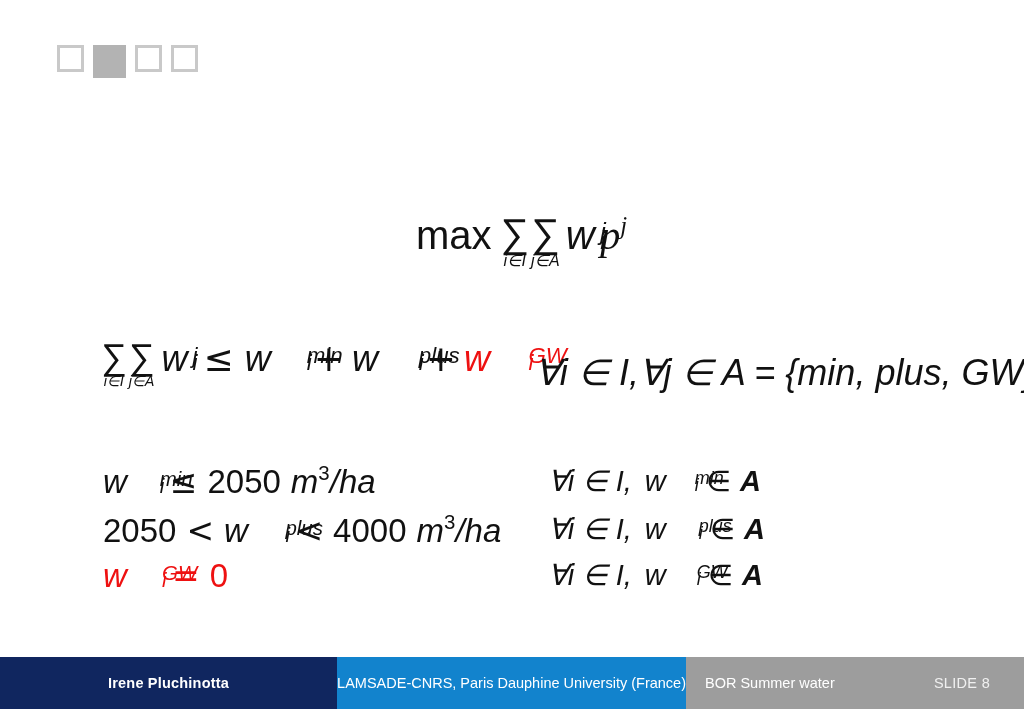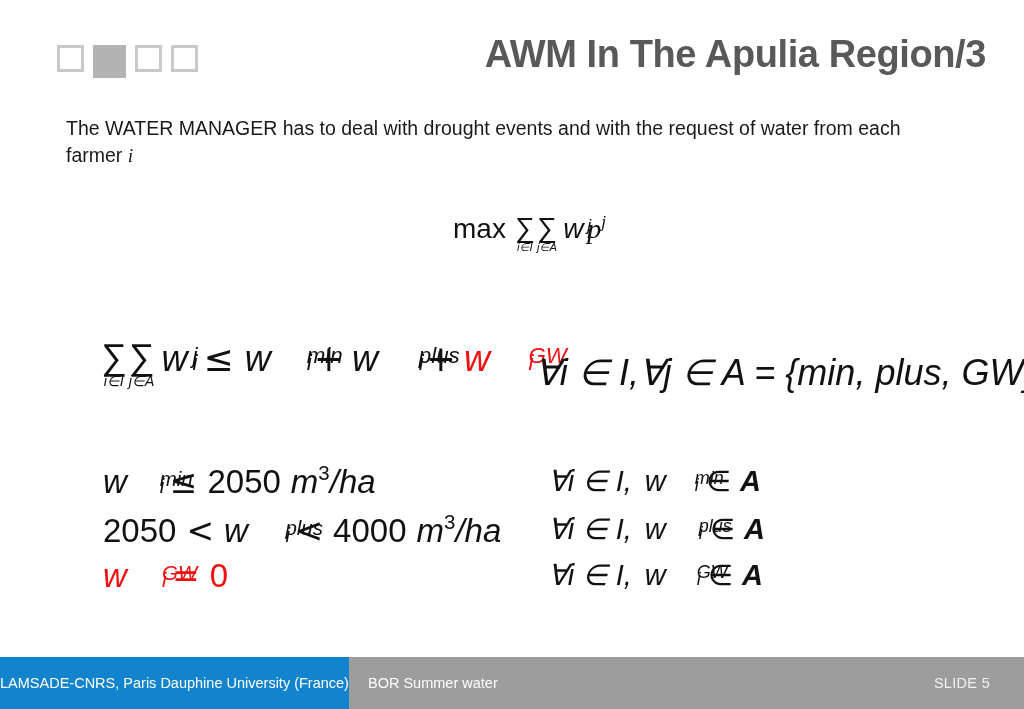--- a/index.html
+++ b/index.html
@@ -128,22 +128,21 @@
     vertical-align: 0.62em;
     font-style: italic;
   }
 
   .cube { font-size: 0.62em; vertical-align: 0.62em; font-style: normal; }
 
   
   #eq-obj {
     left: 416px;
     top: 212px;
-    font-size: 28px;
-    margin-left: 37px;
+    font-size: 40px;
   }
   #eq-cons-left {
     left: 100px;
     top: 338px;
     font-size: 36px;
   }
   #eq-cons-right {
     left: 535px;
     top: 352px;
     font-size: 36px;
@@ -187,21 +186,21 @@
     color: #ffffff;
     font-size: 14.5px;
     font-weight: bold;
     letter-spacing: 0.2px;
   }
   #foot-affil {
     width: 349px;
     background: #1283cd;
     display: flex;
     align-items: center;
-    justify-content: center;
+    justify-content: flex-end;
   }
   #foot-affil span {
     color: #ffffff;
     font-size: 14.5px;
   }
   #foot-right {
     flex: 1;
     background: #9d9d9d;
     display: flex;
     align-items: center;
@@ -226,23 +225,21 @@
 
 <div id="slide">
 
   <div id="deco">
     <div class="deco-sq"></div>
     <div class="deco-sq filled"></div>
     <div class="deco-sq"></div>
     <div class="deco-sq"></div>
   </div>
 
-  <div id="title">AWM In The Apulia Region/3</div>
-
-  <div id="lead"><span>The WATER MANAGER has to deal with drought events and with the request of water from each farmer </span><span class="it">i</span></div>
+
 
   <div class="math" id="eq-obj">
     <span class="up">max</span><span style="display:inline-block;width:8px"></span><span class="bigsum">
       <span class="op">∑</span>
       <span class="lim">i∈I</span>
     </span><span class="bigsum">
       <span class="op">∑</span>
       <span class="lim">j∈A</span>
     </span><span style="display:inline-block;width:5px"></span><span class="wvar"><span>w</span><span class="sup">j</span><span class="sub">i</span><span class="pad">j</span></span><span class="pvar"><span>p</span><span class="sup">j</span></span>
   </div>
@@ -277,22 +274,25 @@
 
   <div class="math eq-forall" id="eq-f2">
     <span class="mi">∀i ∈ I,</span><span style="display:inline-block;width:13px"></span><span class="wvar"><span>w</span><span class="sup">plus</span><span class="sub">i</span><span class="pad">plus</span></span><span style="display:inline-block;width:11px"></span><span class="op-sym">∈</span><span style="display:inline-block;width:9px"></span><span class="mi" style="font-weight:bold">A</span>
   </div>
 
   <div class="math eq-forall" id="eq-f3">
     <span class="mi">∀i ∈ I,</span><span style="display:inline-block;width:13px"></span><span class="wvar"><span>w</span><span class="sup">GW</span><span class="sub">i</span><span class="pad">GW</span></span><span style="display:inline-block;width:11px"></span><span class="op-sym">∈</span><span style="display:inline-block;width:9px"></span><span class="mi" style="font-weight:bold">A</span>
   </div>
 
   <div id="footer">
+    <div id="foot-author">
+      <span>Irene  Pluchinotta</span>
+    </div>
     <div id="foot-affil">
       <span>LAMSADE-CNRS, Paris Dauphine University (France)</span>
     </div>
     <div id="foot-right">
       <span id="foot-event">BOR Summer water</span>
-      <span id="foot-slide">SLIDE 5</span>
+      <span id="foot-slide">SLIDE 8</span>
     </div>
   </div>
 
 </div>
 
 </body></html>

